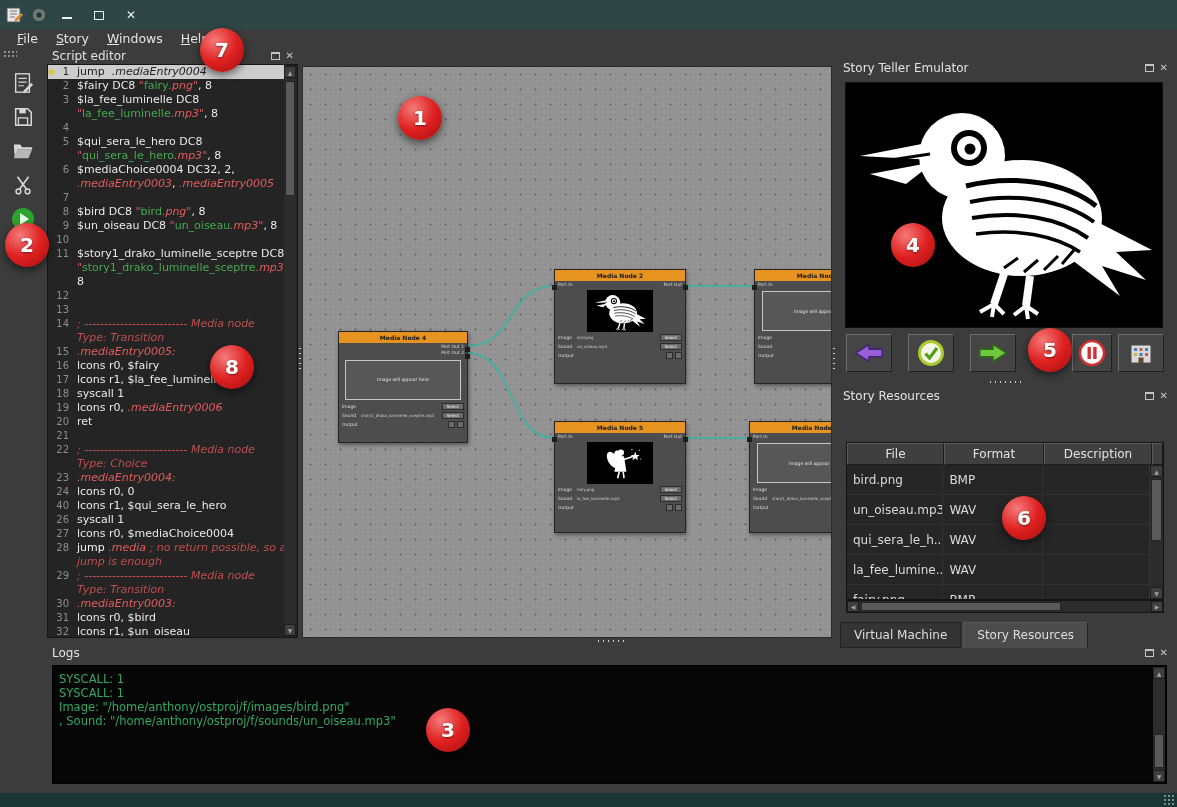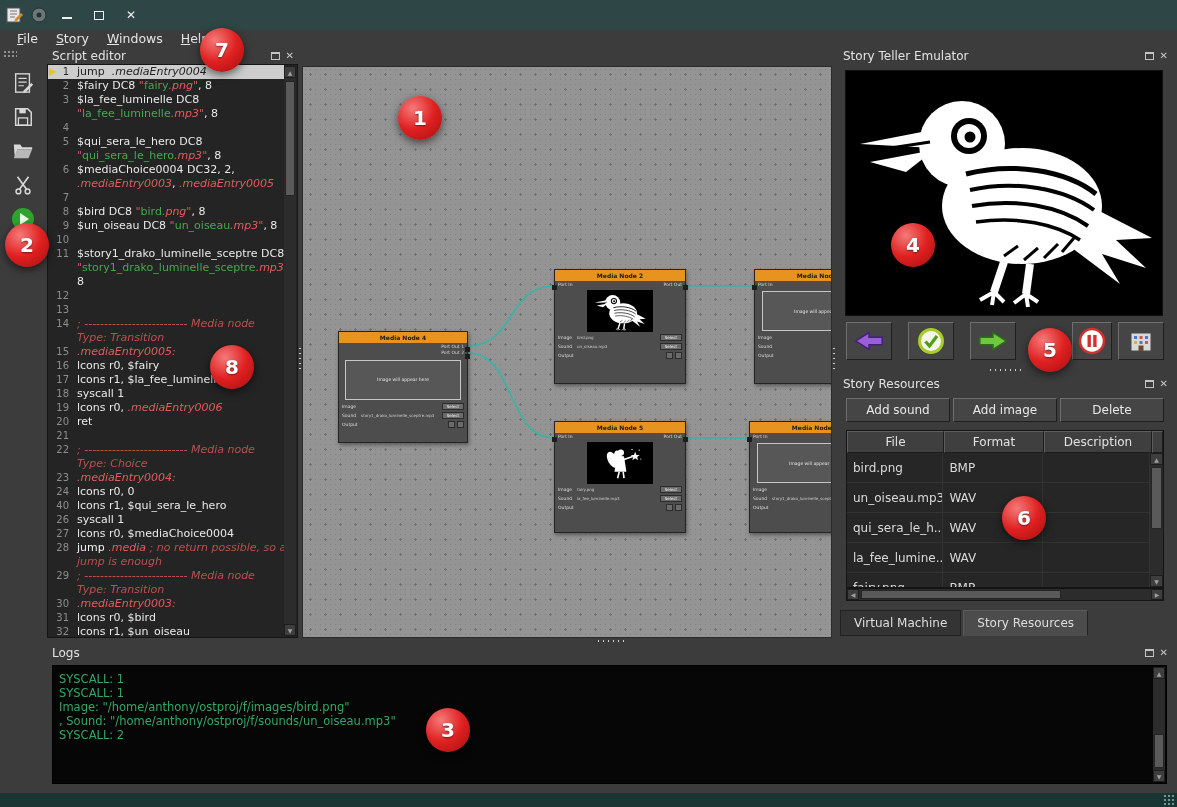--- a/index.html
+++ b/index.html
@@ -65,21 +65,21 @@
 .nph{margin:2px auto;width:90%;height:40px;border:1px solid #c6c6c6;background:#575757;color:#e3e3e3;font-size:4.5px;display:flex;align-items:center;justify-content:center}
 .nthumb{margin:1px auto;width:66px;height:42px;background:#000;display:flex;align-items:center;justify-content:center;overflow:hidden}
 .nthumb svg{width:60px;height:40px}
 .nrow{display:flex;align-items:center;font-size:4.5px;color:#dedede;padding:0 3px;height:9px;gap:2px}
 .nl{flex:0 0 17px}
 .nv{flex:1;overflow:hidden;white-space:nowrap;color:#ccc;font-size:4px}
 .nb{flex:0 0 22px;background:#6b6b6b;border:1px solid #2c2c2c;color:#f2f2f2;font-size:4px;text-align:center;height:7px;line-height:5px}
 .nico{flex:0 0 7px;width:7px;height:7px;background:#6b6b6b;border:1px solid #2c2c2c}
 .pdot{position:absolute;width:5px;height:5px;background:#1d1d1d}
 
-#dock-right{position:absolute;left:838px;top:48px;width:334px;height:590px}
+#dock-right{position:absolute;left:838px;top:60px;width:334px;height:590px}
 #emu-title{position:absolute;left:0;top:0;right:0}
 #screen{position:absolute;left:7px;top:22px;width:318px;height:246px;background:#000;display:flex;align-items:center;justify-content:center;border:1px solid #101010}
 #screen svg{width:300px;height:232px}
 #emu-buttons{position:absolute;left:0;top:274px;width:334px;height:40px}
 .btn3d{background:#454545;border:1px solid;border-color:#6e6e6e #1f1f1f #1f1f1f #6e6e6e;display:flex;align-items:center;justify-content:center}
 .ebtn{position:absolute;top:0;height:38px;width:46px}
 #grip-emu{position:absolute;left:150px;top:320px;width:34px;height:5px}
 #res-title{position:absolute;left:0;top:328px;right:0}
 #res-buttons{position:absolute;left:8px;top:350px;width:318px;height:24px;display:flex;gap:3px}
 .resbtn{flex:1;font-size:12px;color:#e8e8e8}
@@ -464,25 +464,20 @@
           <rect x="10.5" y="17.5" width="5" height="5.5" fill="#6a4a2a"></rect>
         </svg>
       </button>
   </div>
   <div id="grip-emu" class="grip-h"></div>
   <div class="dock-title" id="res-title">
     <span class="dtext">Story Resources</span>
     <span class="dkfloat"></span>
     <span class="dkclose">✕</span>
   </div>
-  <div id="res-buttons">
-      <button class="btn3d resbtn">Add sound</button>
-      <button class="btn3d resbtn">Add image</button>
-      <button class="btn3d resbtn">Delete</button>
-    </div>
   <div id="res-table">
     <div id="res-head">
         <div class="thcell" style="width: 97px;">File</div>
         <div class="thcell" style="width: 100px;">Format</div>
         <div class="thcell" style="width: 108px;">Description</div>
         <div class="thcell" style="flex: 1 1 0%;"></div>
       </div>
     <div id="res-body">
         <div class="trow">
           <div class="tcell" style="width: 97px;">bird.png</div>
@@ -532,21 +527,20 @@
     <span class="dtext">Logs</span>
     <span class="dkfloat"></span>
     <span class="dkclose">✕</span>
   </div>
   <div id="logs-content">
     <div id="logs-lines">
         <div class="logline">SYSCALL: 1</div>
         <div class="logline">SYSCALL: 1</div>
         <div class="logline">Image: "/home/anthony/ostproj/f/images/bird.png"</div>
         <div class="logline">, Sound: "/home/anthony/ostproj/f/sounds/un_oiseau.mp3"</div>
-        <div class="logline">SYSCALL: 2</div>
       </div>
     <div class="sb-v">
       <div class="sb-btn up">▲</div>
       <div class="sb-thumb" style="bottom:14px;height:34px"></div>
       <div class="sb-btn down">▼</div>
     </div>
   </div>
 </div>
 
 <div id="statusbar">

